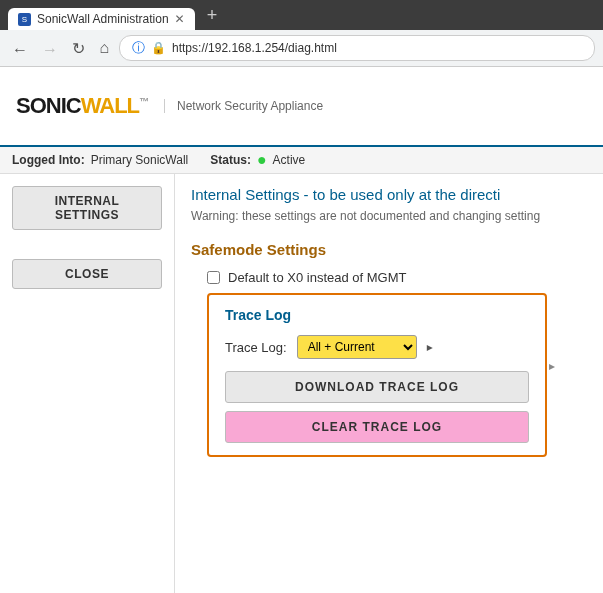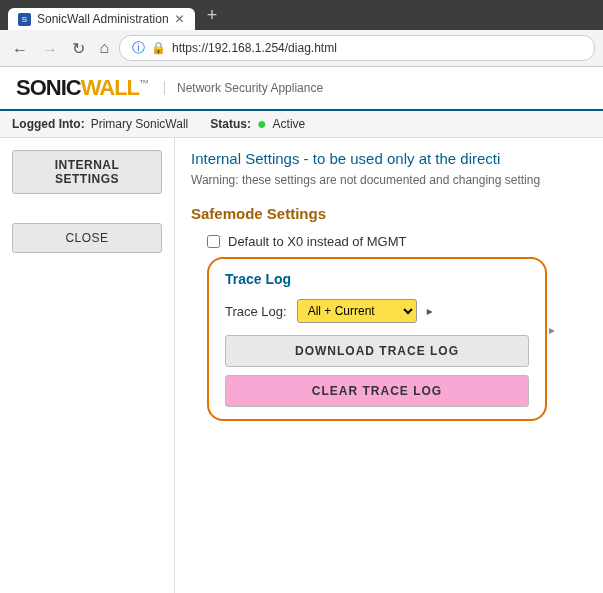--- a/index.html
+++ b/index.html
@@ -22,53 +22,53 @@
   <button style="background:none;border:none;cursor:pointer;font-size:16px;color:#bbb;padding:2px 4px;">→</button>
   <button style="background:none;border:none;cursor:pointer;font-size:16px;color:#555;padding:2px 4px;">↻</button>
   <button style="background:none;border:none;cursor:pointer;font-size:16px;color:#555;padding:2px 4px;">⌂</button>
   <div style="flex:1; background:#fff; border:1px solid #ccc; border-radius:12px; padding:3px 12px; font-size:12px; display:flex; align-items:center; gap:6px;">
     <span style="color:#1a73e8;font-size:13px;">ⓘ</span>
     <span style="color:#e8a000;font-size:12px;">🔒</span>
     <span style="color:#333;">https://192.168.1.254/diag.html</span>
   </div>
 </div>
 
-<div style="padding:8px 16px; display:flex; align-items:center; gap:16px; border-bottom:2px solid #005f8e;">
+<div style="padding:26px 16px; display:flex; align-items:center; gap:16px; border-bottom:2px solid #005f8e;">
   <div style="font-size:22px; font-weight:bold; letter-spacing:-1px;">
     <span style="color:#1a1a1a;">SONIC</span><span style="color:#e8a000;">WALL</span><span style="font-size:10px;color:#999;vertical-align:super;">™</span>
   </div>
   <div style="font-size:12px; color:#666; border-left:1px solid #ccc; padding-left:12px;">Network Security Appliance</div>
 </div>
 
 <div style="background:#f5f5f5; border-bottom:1px solid #ddd; padding:4px 12px; font-size:12px; display:flex; align-items:center; gap:6px;">
   <span style="font-weight:bold;color:#333;">Logged Into:</span>
   <span style="color:#333;">Primary SonicWall</span>
   <span style="margin-left:16px;font-weight:bold;color:#333;">Status:</span>
   <span style="color:#2ecc40;font-size:16px;">●</span>
   <span style="color:#333;">Active</span>
 </div>
 
 <div style="display:flex; height:calc(593px - 120px); overflow:hidden;">
 
   <div style="width:175px; padding:12px; border-right:1px solid #ddd; flex-shrink:0;">
     <button style="display:block;width:100%;background:#e8e8e8;border:1px solid #bbb;border-radius:3px;padding:7px 12px;font-size:12px;font-weight:bold;color:#333;cursor:pointer;margin-bottom:8px;text-align:center;letter-spacing:0.5px;">INTERNAL SETTINGS</button>
-    <button style="display:block;width:100%;background:#e8e8e8;border:1px solid #bbb;border-radius:3px;padding:7px 12px;font-size:12px;font-weight:normal;color:#333;cursor:pointer;text-align:center;letter-spacing:0.5px;margin-top:29px;">CLOSE</button>
+    <button style="display:block;width:100%;background:#e8e8e8;border:1px solid #bbb;border-radius:3px;padding:7px 12px;font-size:12px;font-weight:bold;color:#333;cursor:pointer;text-align:center;letter-spacing:0.5px;margin-top:29px;">CLOSE</button>
   </div>
 
   <div style="flex:1; padding:12px 16px; overflow-y:auto;">
     <div style="font-size:15px;color:#005f8e;font-weight:normal;margin-bottom:6px;">Internal Settings - to be used only at the directi</div>
     <div style="font-size:12px;color:#666;margin-bottom:18px;">Warning: these settings are not documented and changing setting</div>
 
     <div style="font-size:15px;color:#a16207;font-weight:bold;margin-bottom:12px;">Safemode Settings</div>
     <div style="display:flex;align-items:center;gap:8px;margin-bottom:8px;margin-left:16px;">
       <input type="checkbox" style="width: 13px; height: 13px;">
       <label style="font-size:13px;color:#333;">Default to X0 instead of MGMT</label>
     </div>
 
-    <div style="border:2px solid #e07000;border-radius:16px;padding:12px 16px;max-width:340px;margin-left:16px;position:relative;">
+    <div style="border:2px solid #e07000;border-radius:4px;padding:12px 16px;max-width:340px;margin-left:16px;position:relative;">
       <div style="font-size:14px;color:#005f8e;font-weight:bold;margin-bottom:12px;">Trace Log</div>
       <div style="display:flex;align-items:center;gap:10px;margin-bottom:12px;">
         <label style="font-size:13px;color:#333;white-space:nowrap;">Trace Log:</label>
         <select style="padding:3px 6px;font-size:12px;border:1px solid #999;border-radius:3px;background:#fde047;min-width:120px;">
           <option>All + Current</option>
           <option>Current Only</option>
           <option>All</option>
         </select>
         <span style="font-size:12px;color:#555;">▸</span>
       </div>

